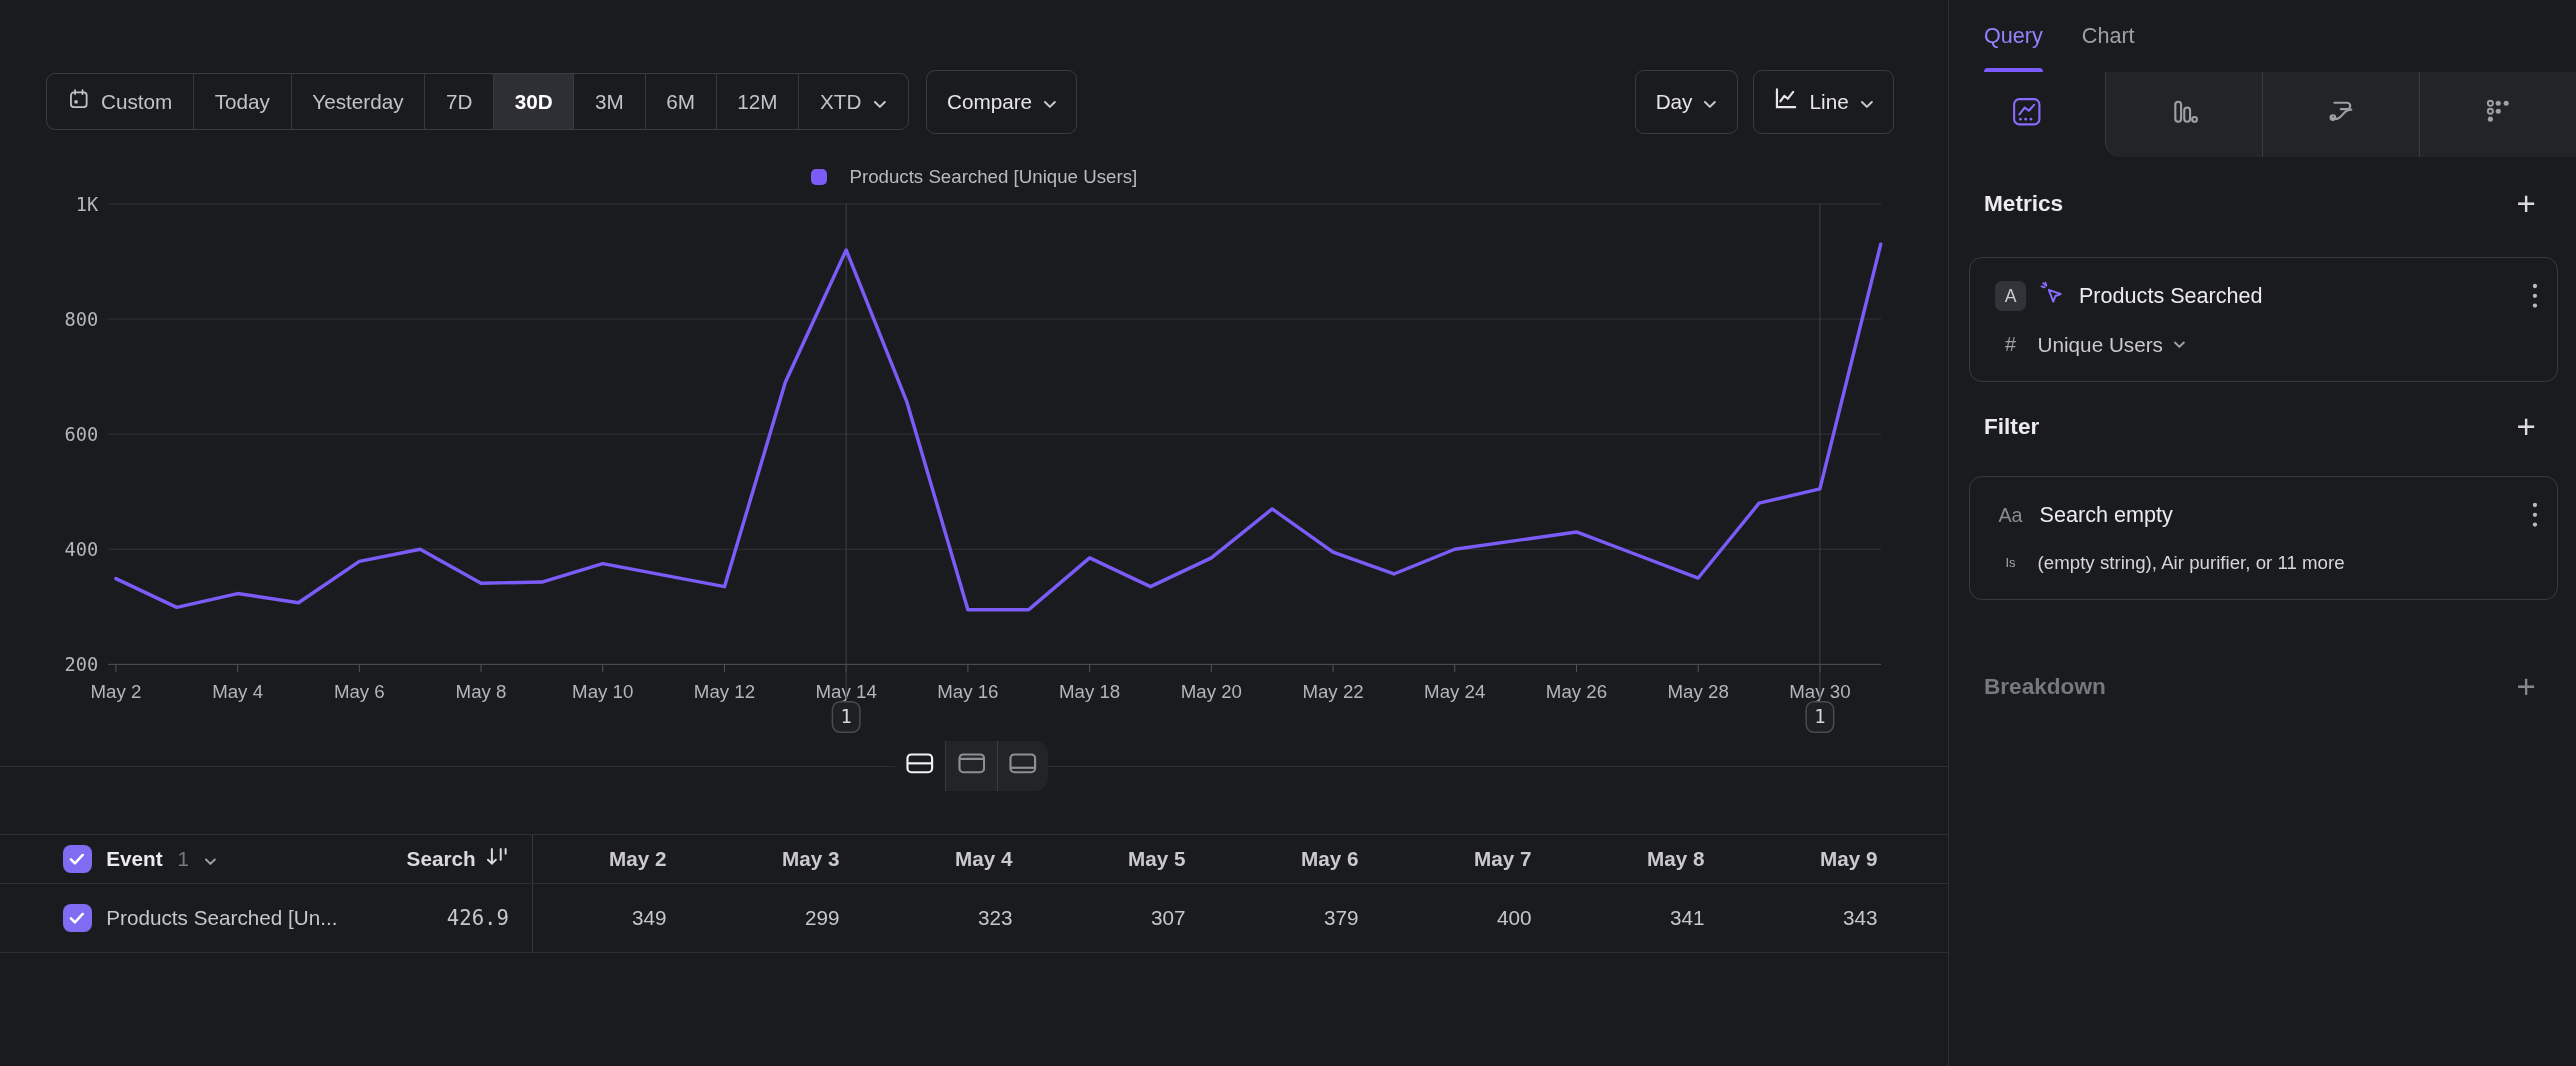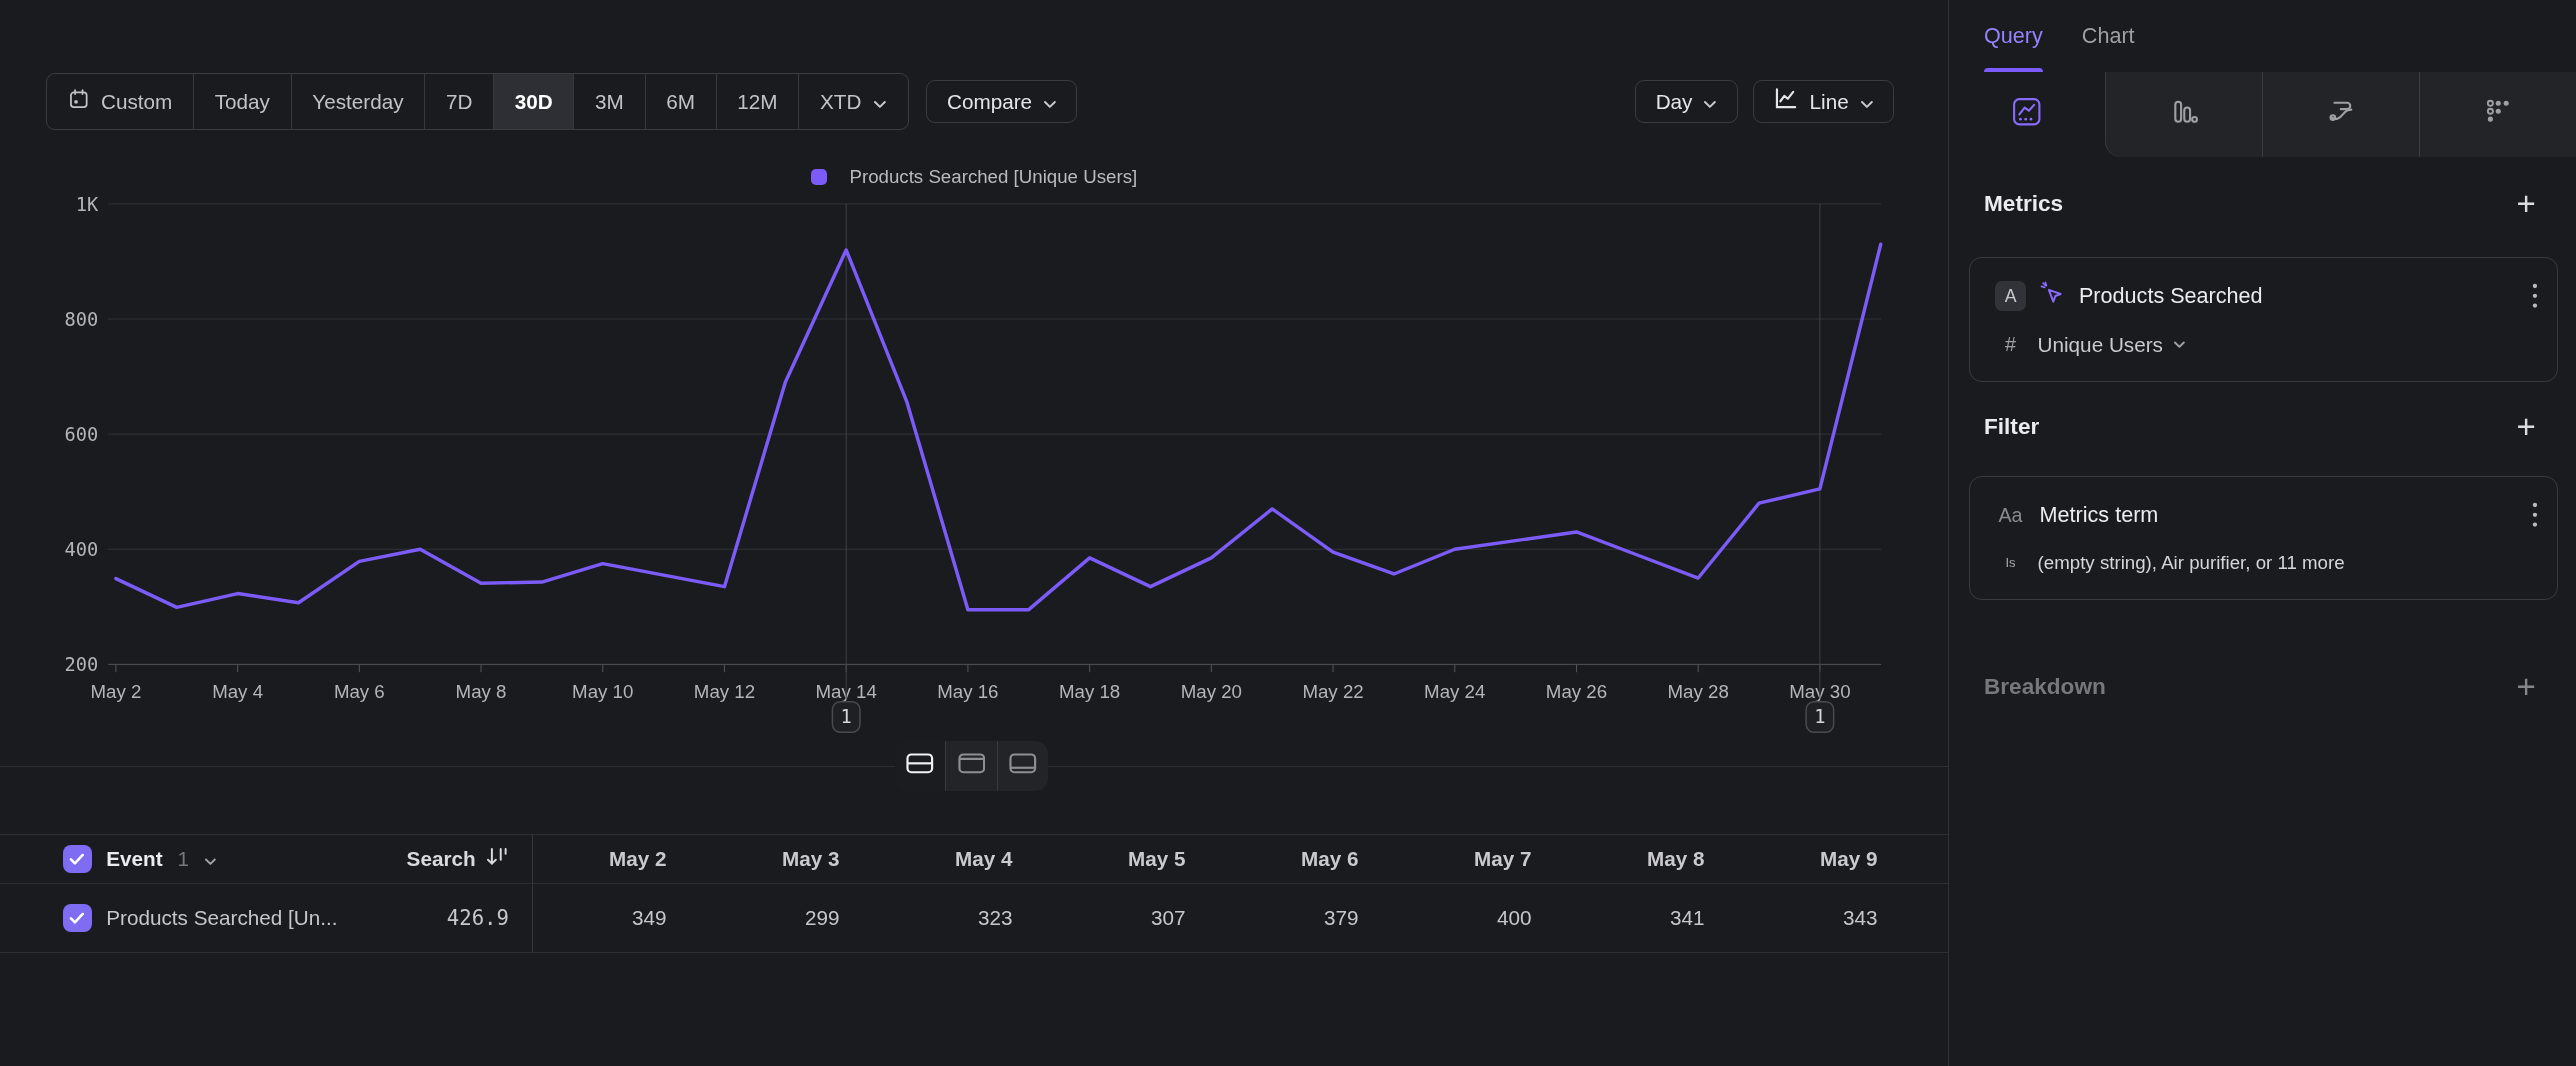--- a/index.html
+++ b/index.html
@@ -9,21 +9,21 @@
 
   
   .main{position:absolute;left:0;top:0;width:1948px;height:1067px;}
 
   
   .toolbar{position:absolute;left:46px;top:74px;right:54px;height:55px;display:flex;align-items:center;}
   .segctl{display:flex;height:55px;border:1px solid #3b3c40;border-radius:8.9px;overflow:hidden;align-items:stretch;}
   .seg{display:flex;align-items:center;gap:11.8px;padding:0 20.7px;color:#c2c3c8;cursor:pointer;white-space:nowrap;}
   .seg + .seg{border-left:1px solid #38393d;}
   .seg.active{background:#2e2f34;color:#ffffff;font-weight:600;}
-  .btn{display:flex;align-items:center;gap:10.8px;height:43px;padding:0 19.7px;border:1px solid #3b3c40;
+  .btn{display:flex;align-items:center;gap:10.8px;height:64px;padding:0 19.7px;border:1px solid #3b3c40;
        border-radius:8.9px;color:#e6e6e9;cursor:pointer;white-space:nowrap;box-sizing:border-box;}
   .compare{margin-left:17.7px;}
   .tb-right{margin-left:auto;display:flex;gap:14.8px;}
   .chev{flex:0 0 auto;}
 
   
   .legend{position:absolute;left:0;top:166px;width:1948px;display:flex;justify-content:center;align-items:center;gap:22px;}
   .legend .swatch{width:16.7px;height:16.7px;border-radius:4.9px;}
   .legend .lbl{color:#b9babf;font-size:18.7px;}
 
@@ -382,21 +382,21 @@
     </div>
 
     <div class="sec-title" style="top:413px;">
       <span class="t">Filter</span>
       <span class="plus">+</span>
     </div>
 
     <div class="card" style="top:476px;height:124px;">
       <div class="card-r1">
         <span class="aabadge">Aa</span>
-        <span class="card-name">Metrics term</span>
+        <span class="card-name">Search empty</span>
         <span class="kebab">
             <svg width="5.9" height="27.6" viewBox="0 0 6 28">
               <circle cx="3" cy="4" r="2.2" fill="#b9b9bf"></circle>
               <circle cx="3" cy="14" r="2.2" fill="#b9b9bf"></circle>
               <circle cx="3" cy="24" r="2.2" fill="#b9b9bf"></circle>
             </svg>
           </span>
       </div>
       <div class="card-r2">
         <span class="op">Is</span>

